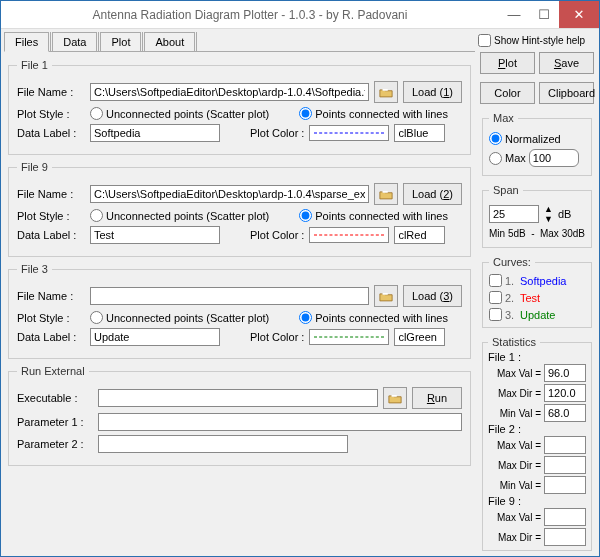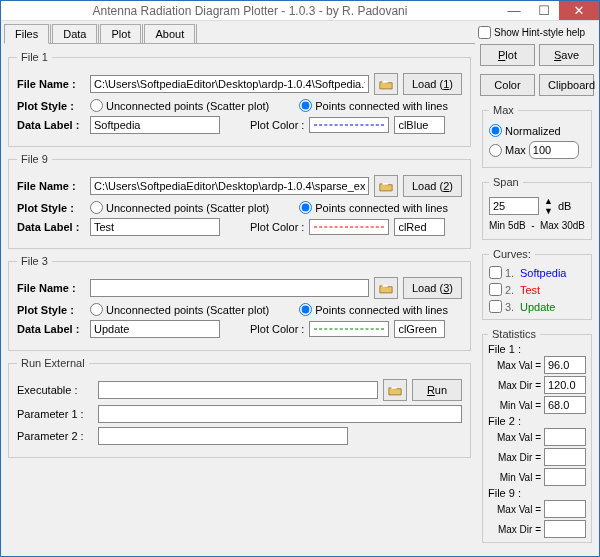--- a/index.html
+++ b/index.html
@@ -1,34 +1,34 @@
 <!DOCTYPE html>
 <html><head>
 <meta charset="utf-8">
 <style>
 * { box-sizing: border-box; margin: 0; padding: 0; }
 body { font-family: "Segoe UI", Tahoma, sans-serif; font-size: 11px; background: #000; }
 .window { width: 600px; height: 557px; background: #f0f0f0; border: 1px solid #2a6fb0; position: relative; }
-.titlebar { height: 20px; background: #fff; display: flex; align-items: center; border-bottom: 1px solid #ddd; }
+.titlebar { height: 28px; background: #fff; display: flex; align-items: center; border-bottom: 1px solid #ddd; }
 .title { flex: 1; text-align: center; color: #666; font-size: 12px; }
 .winbtns { display: flex; height: 100%; }
 .winbtn { width: 30px; display: flex; align-items: center; justify-content: center; font-size: 13px; color: #555; }
 .winbtn.close { background: #c75050; color: #fff; width: 40px; }
 .content { display: flex; height: calc(100% - 28px); padding: 3px; gap: 3px; }
 .left { flex: 1; display: flex; flex-direction: column; }
 .right { width: 118px; display: flex; flex-direction: column; gap: 2px; padding-top: 2px; }
 .tabs { display: flex; border-bottom: 1px solid #aaa; margin-bottom: 4px; }
 .tab { padding: 3px 10px; border: 1px solid #aaa; border-bottom: none; background: #f0f0f0; margin-right: 1px; font-size: 11px; }
 .tab.active { background: #f0f0f0; border-bottom: 1px solid #f0f0f0; margin-bottom: -1px; }
 .tab.sep { border: none; border-left: 1px solid #aaa; padding: 3px 0; width: 1px; }
 fieldset { border: 1px solid #ccc; margin: 3px 4px; padding: 6px 8px 8px; }
 legend { padding: 0 4px; font-size: 11px; color: #333; }
 .row { display: flex; align-items: center; gap: 5px; margin: 4px 0; }
 .lbl { white-space: nowrap; }
-.lblw { width: 68px; font-weight: bold; }
+.lblw { width: 68px; }
 input[type=text] { border: 1px solid #888; padding: 1px 3px; font-size: 11px; height: 18px; background: #fff; }
 .filepath { flex: 1; }
 .iconbtn { width: 24px; height: 22px; border: 1px solid #999; background: #eaeaea; display: flex; align-items: center; justify-content: center; }
 .btn { border: 1px solid #999; background: #eaeaea; padding: 2px 8px; font-size: 11px; height: 22px; min-width: 50px; }
 .radio { display: flex; align-items: center; gap: 3px; }
 .radio input { margin: 0; }
 .datalabel { width: 130px; }
 .colorprev { width: 80px; height: 16px; border: 1px solid #888; background: #fff; position: relative; }
 .colorline { position: absolute; top: 50%; left: 4px; right: 4px; border-top: 1px dashed; transform: translateY(-50%); }
 .colorname { width: 51px; }

